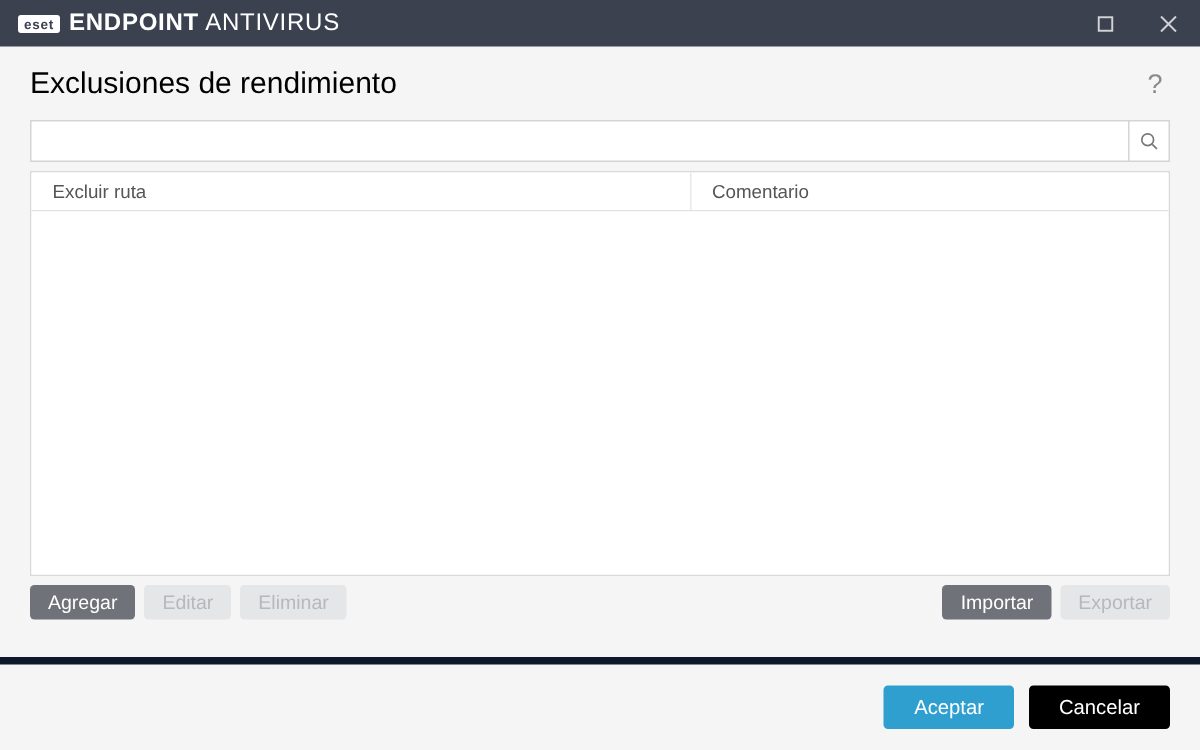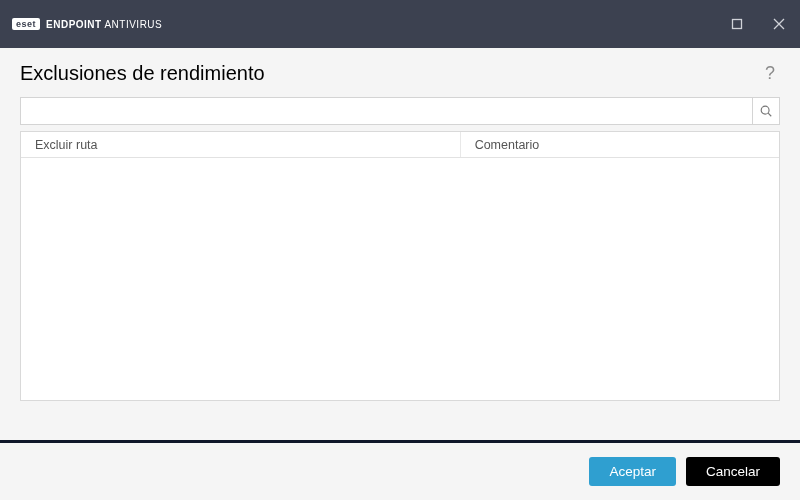--- a/index.html
+++ b/index.html
@@ -1,38 +1,38 @@
 <!DOCTYPE html>
 <html><head>
 <meta charset="utf-8">
 <style>
   * { box-sizing: border-box; margin: 0; padding: 0; }
   html, body { width: 800px; height: 500px; font-family: "Segoe UI", Arial, sans-serif; overflow: hidden; }
   body { background: #f5f5f5; display: flex; flex-direction: column; }
 
   .titlebar {
-    height: 48px;
+    height: 31px;
     background: #3c4150;
     color: #fff;
     display: flex;
     align-items: center;
     padding-left: 12px;
   }
   .titlebar .brand-badge {
     background: #fff;
     color: #3c4150;
     font-size: 9px;
     font-weight: 700;
     padding: 1px 4px;
     border-radius: 2px;
     margin-right: 6px;
     letter-spacing: 0.5px;
   }
   .titlebar .brand-name {
-    font-size: 10px;
+    font-size: 16px;
     font-weight: 400;
     letter-spacing: 0.5px;
   }
   .titlebar .brand-name .bold { font-weight: 600; }
   .titlebar .spacer { flex: 1; }
   .titlebar .win-btn {
     width: 42px; height: 32px;
     display: flex; align-items: center; justify-content: center;
     color: #d0d2d8;
     cursor: pointer;
@@ -139,21 +139,21 @@
   }
   .btn-sm.disabled {
     background: #e5e6e8;
     color: #b6b8bb;
     cursor: default;
   }
   .toolbar .spacer { flex: 1; }
 
   .footer {
     margin-top: auto;
-    border-top: 3px solid #0f172a;
+    border-top: 5px solid #0f172a;
     background: #f5f5f5;
     padding: 14px 20px;
     display: flex;
     justify-content: flex-end;
     gap: 10px;
   }
   .btn {
     font-size: 13.5px;
     padding: 7px 20px;
     border-radius: 3px;
@@ -203,18 +203,26 @@
 
     <div class="table-wrap">
       <div class="thead">
         <div class="th col1">Excluir ruta</div>
         <div class="th col2">Comentario</div>
       </div>
       <div class="tbody"></div>
     </div>
   </div>
 
+  <div class="toolbar">
+    <button class="btn-sm">Agregar</button>
+    <button class="btn-sm disabled">Editar</button>
+    <button class="btn-sm disabled">Eliminar</button>
+    <div class="spacer"></div>
+    <button class="btn-sm">Importar</button>
+    <button class="btn-sm disabled">Exportar</button>
+  </div>
 
   <div class="footer">
     <button class="btn btn-primary">Aceptar</button>
     <button class="btn btn-secondary">Cancelar</button>
   </div>
 </div>
 
 </body></html>

